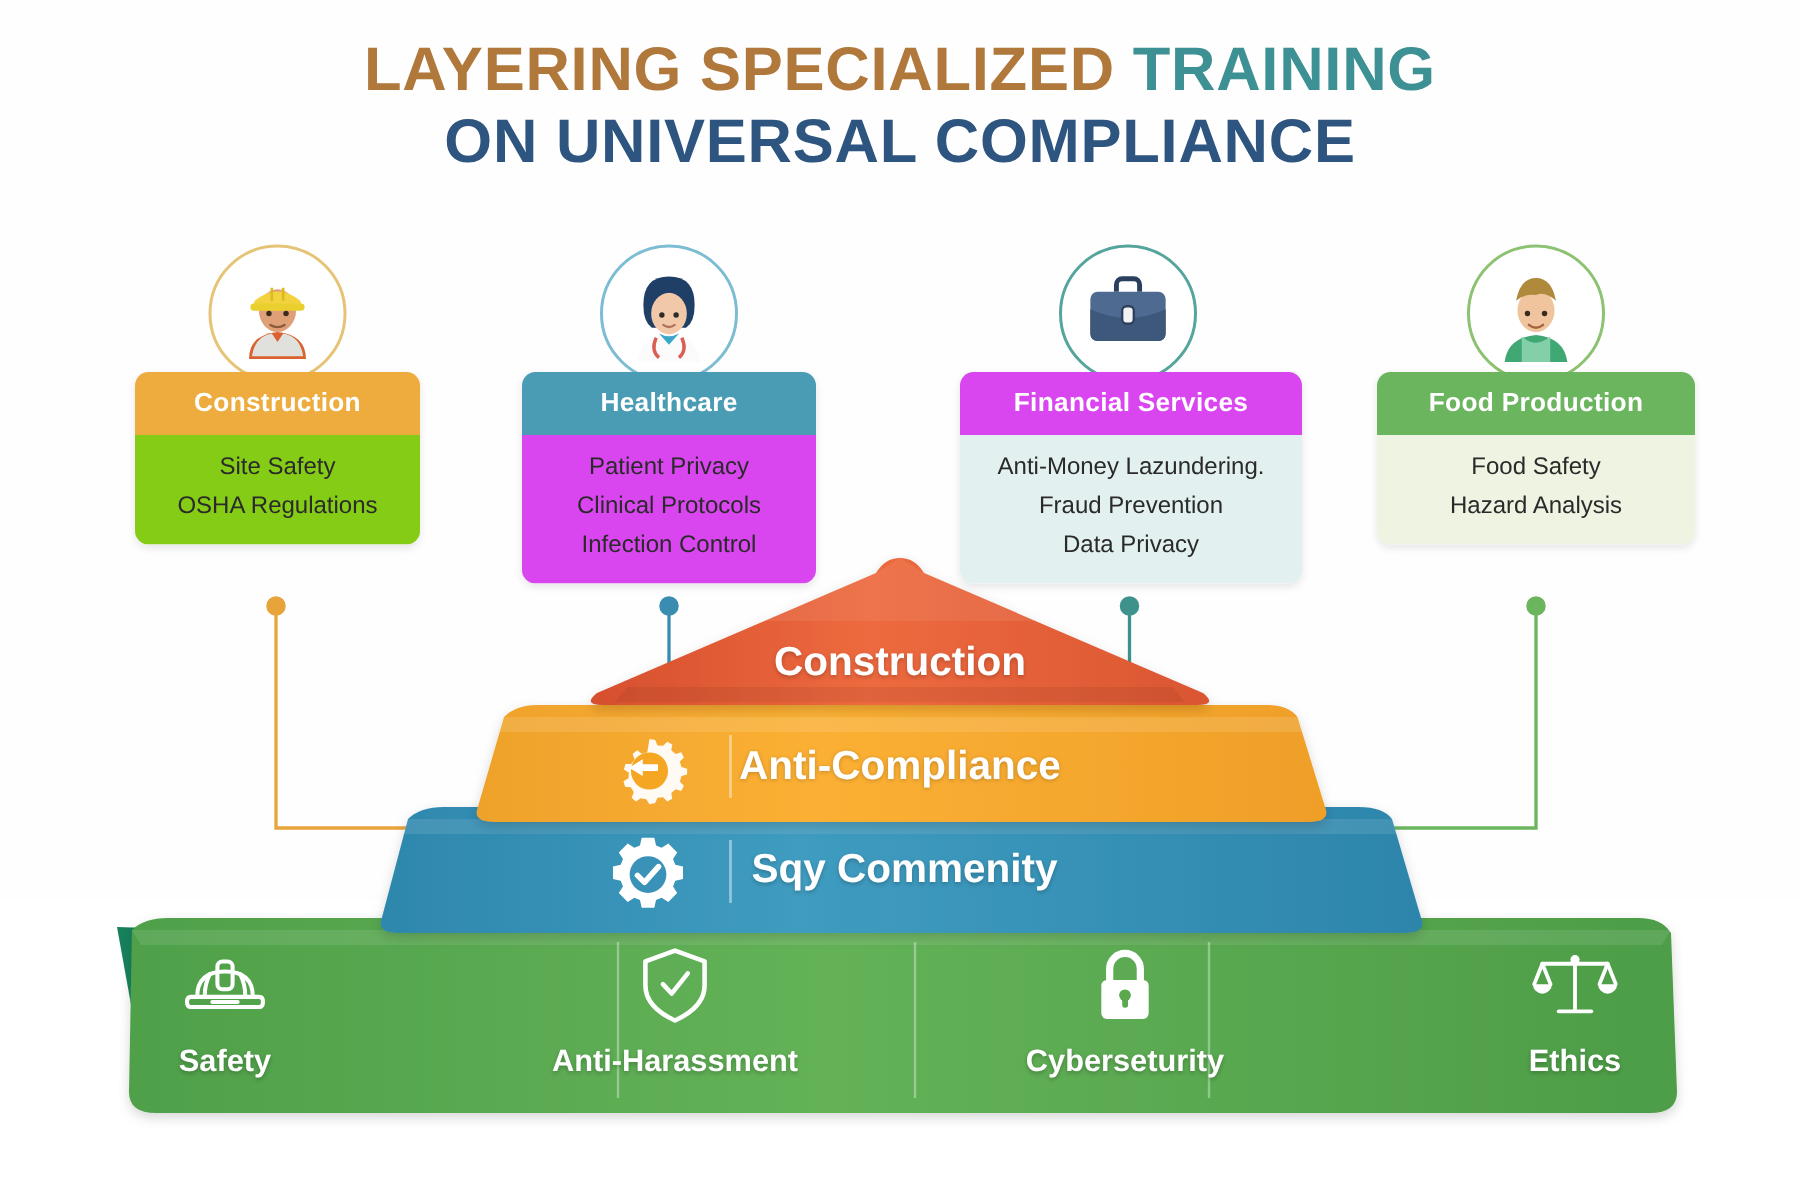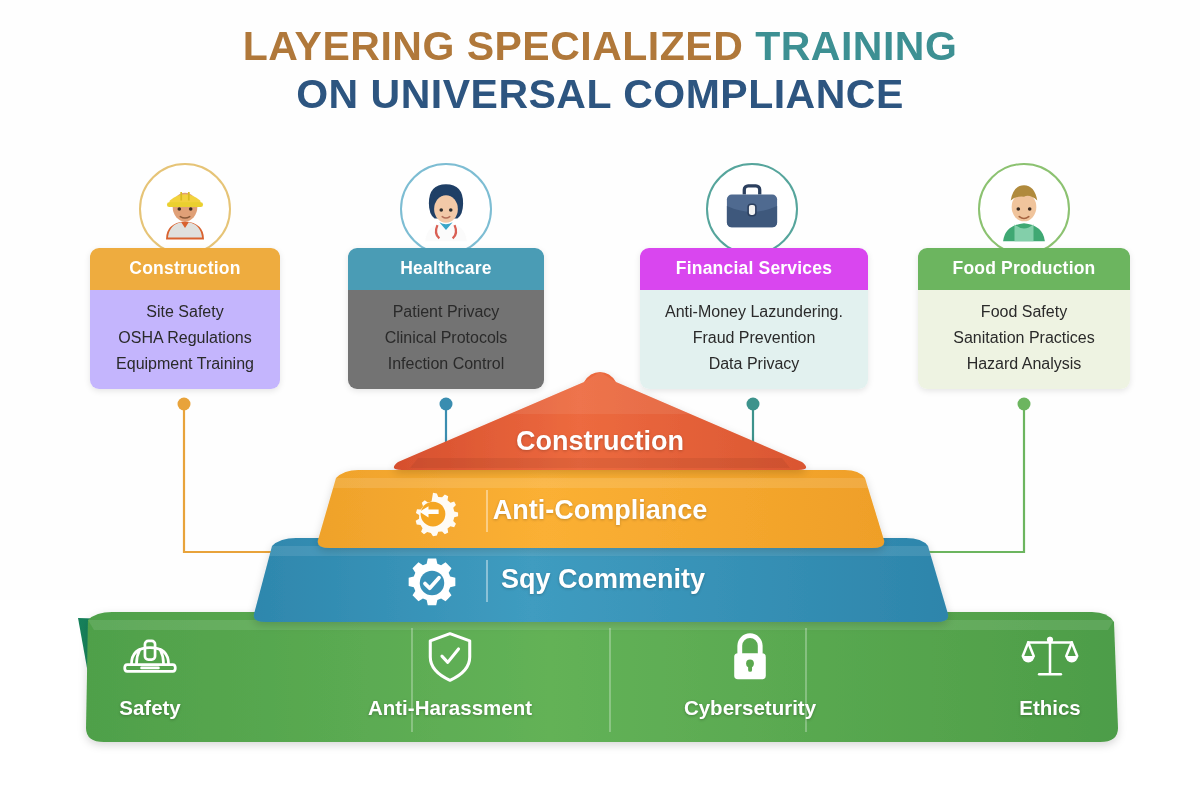--- a/index.html
+++ b/index.html
@@ -282,47 +282,45 @@
       <ellipse cx="40" cy="38" rx="13" ry="15" fill="#f0c49c"></ellipse>
       <path d="M26 31 q3-16 14-16 q11 0 14 16 q-8-7 -14-4 q-8 -1 -14 4z" fill="#b08a3c"></path>
       <circle cx="34" cy="40" r="1.9" fill="#3a2a20"></circle>
       <circle cx="46" cy="40" r="1.9" fill="#3a2a20"></circle>
       <path d="M35 48 q5 4 10 0" stroke="#a6633f" stroke-width="1.7" fill="none" stroke-linecap="round"></path>
     </svg>
   </div>
 
   <div class="card card-construction">
     <div class="card-head" style="background: rgb(238, 172, 63);">Construction</div>
-    <div class="card-body" style="background: #c4b5fd;">
+    <div class="card-body" style="background: #84cc16;">
       <div>Site Safety</div>
       <div>OSHA Regulations</div>
-      <div>Equipment Training</div>
     </div>
   </div>
 
   <div class="card card-healthcare">
     <div class="card-head" style="background: rgb(74, 156, 181);">Healthcare</div>
-    <div class="card-body" style="background: #737373;">
+    <div class="card-body" style="background: #d946ef;">
       <div>Patient Privacy</div>
       <div>Clinical Protocols</div>
       <div>Infection Control</div>
     </div>
   </div>
 
   <div class="card card-financial">
     <div class="card-head" style="background: #d946ef;">Financial Services</div>
     <div class="card-body" style="background: rgb(226, 241, 239);">
       <div>Anti-Money Lazundering.</div>
       <div>Fraud Prevention</div>
       <div>Data Privacy</div>
     </div>
   </div>
 
   <div class="card card-food">
     <div class="card-head" style="background: rgb(108, 181, 95);">Food Production</div>
     <div class="card-body" style="background: rgb(238, 243, 226);">
       <div>Food Safety</div>
-      <div>Sanitation Practices</div>
       <div>Hazard Analysis</div>
     </div>
   </div>
 
 </div>
 
 </body></html>

